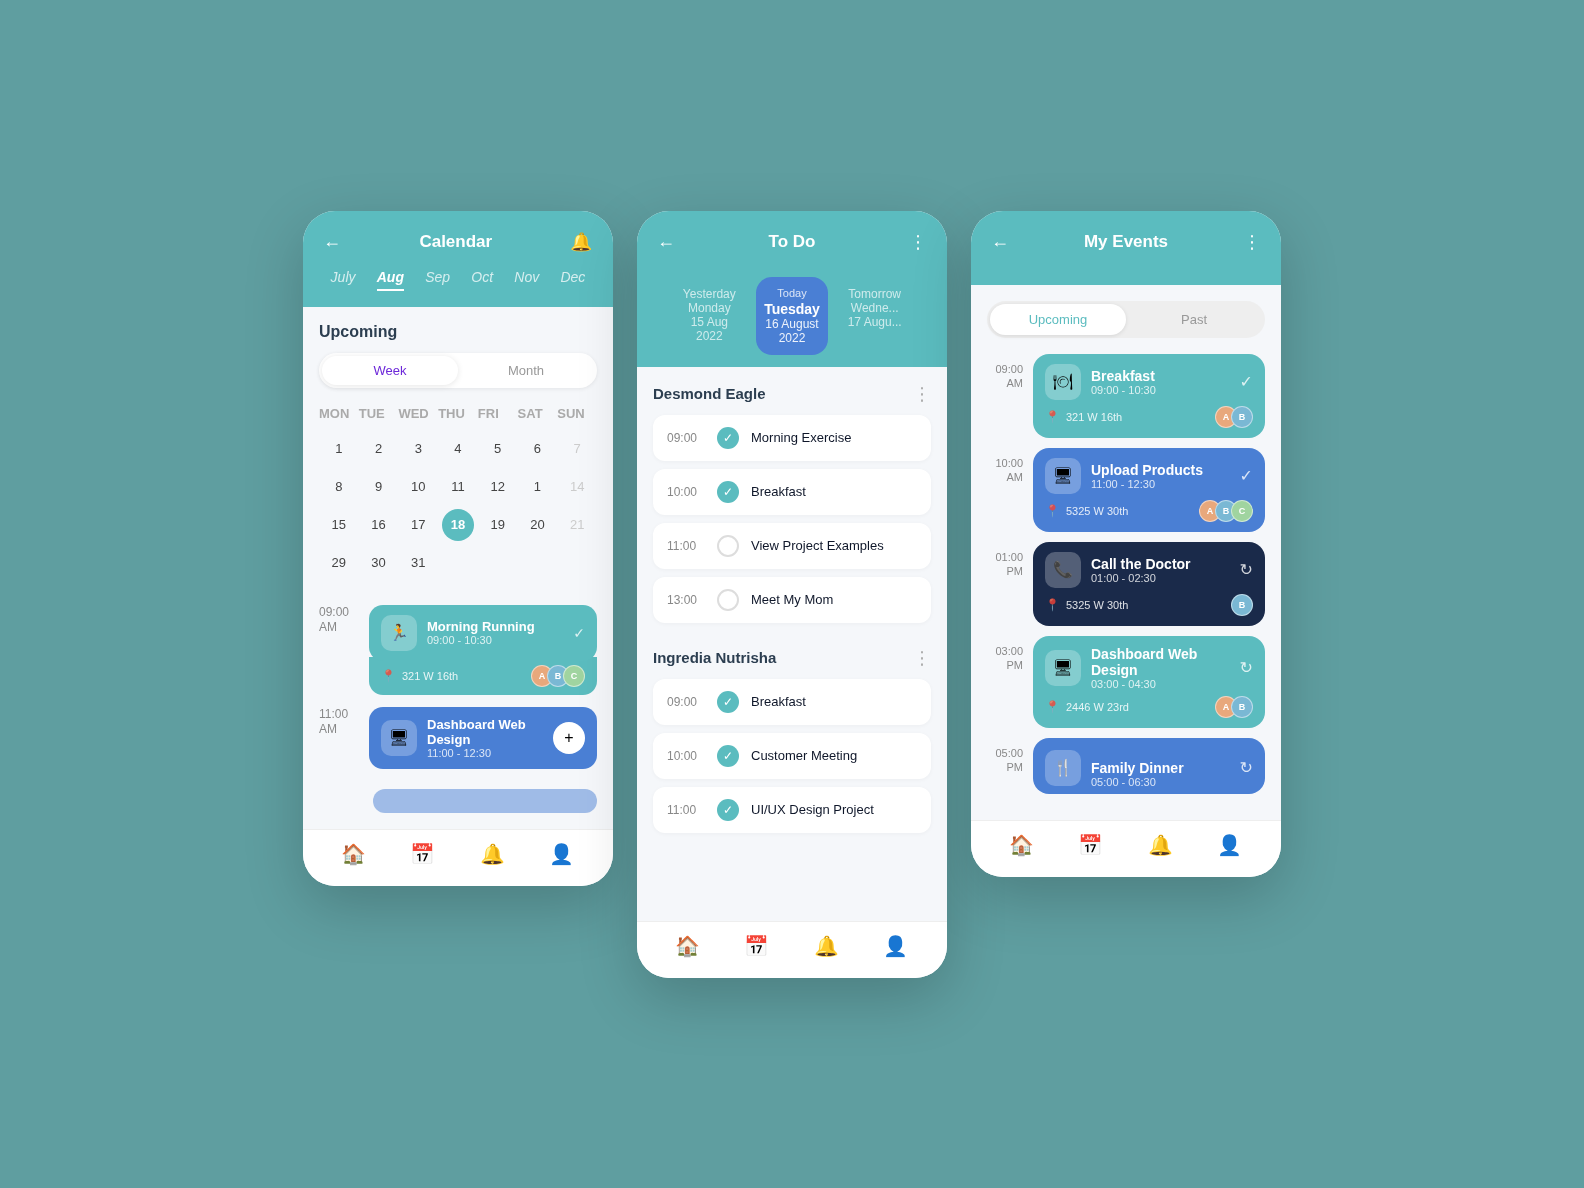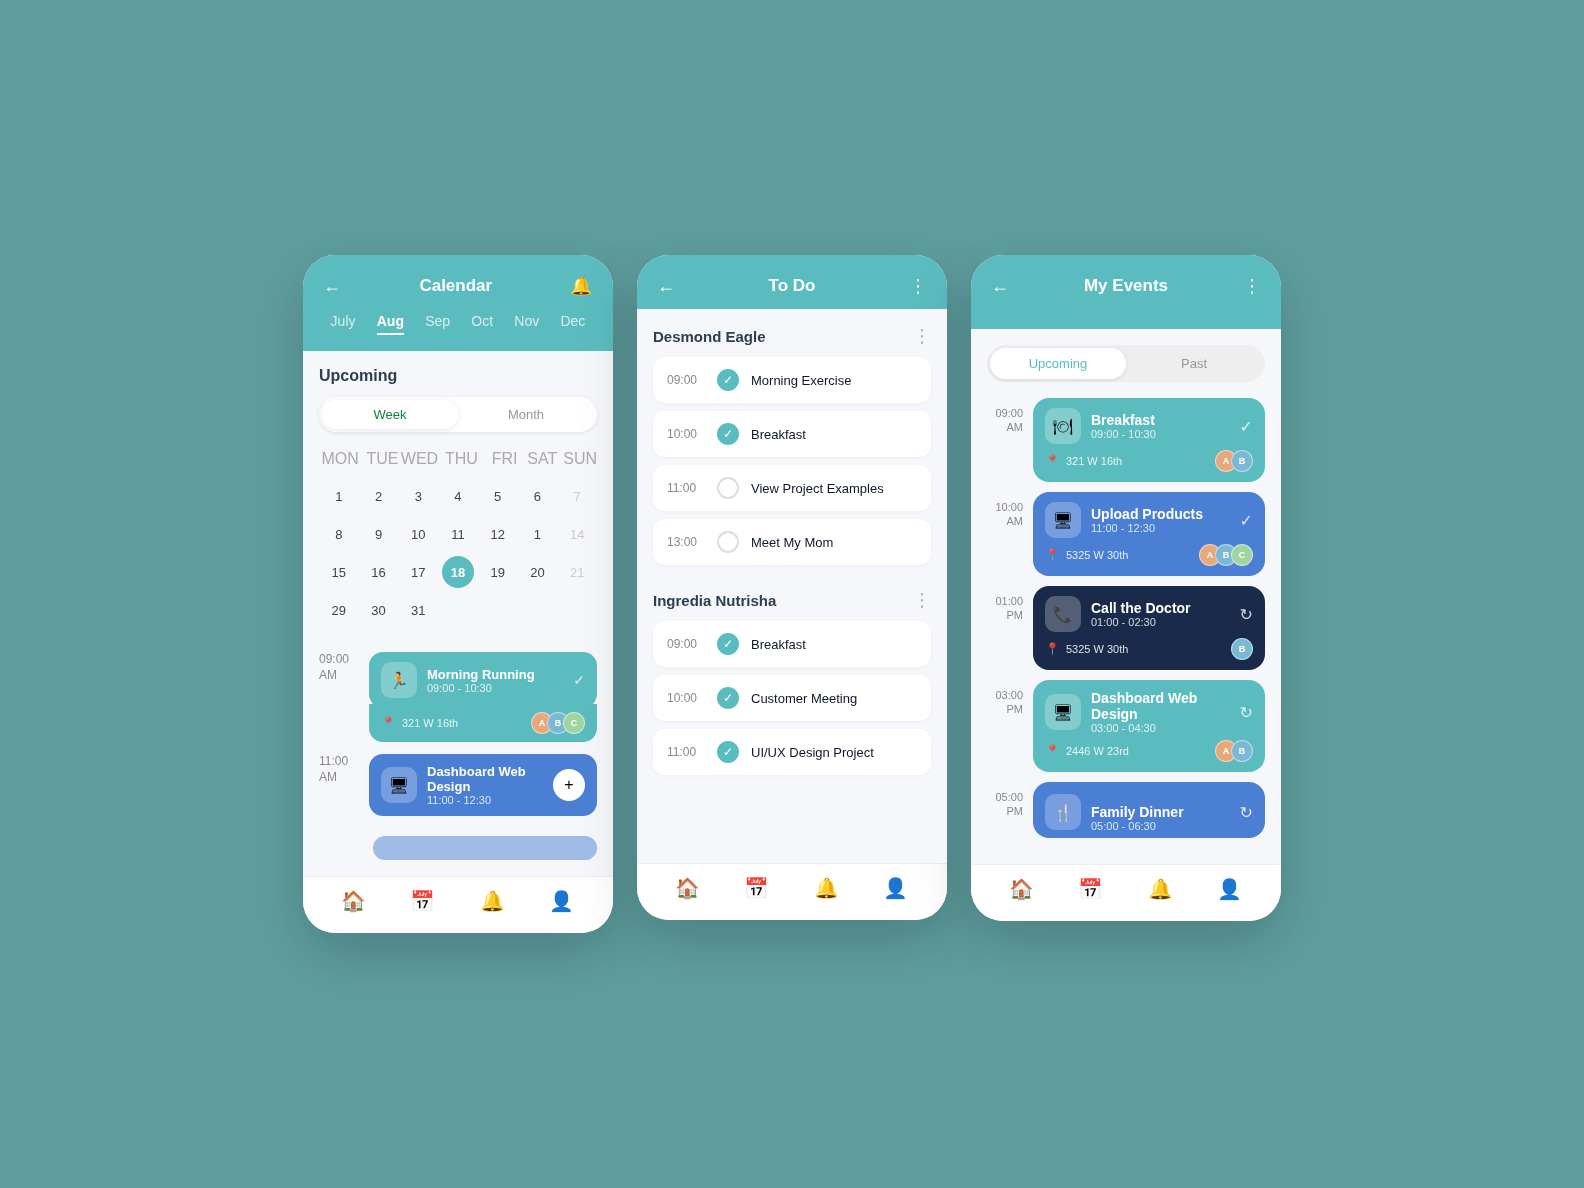--- a/index.html
+++ b/index.html
@@ -48,20 +48,21 @@
     .back-btn {
       color: white;
       font-size: 18px;
       cursor: pointer;
     }
     
     .month-nav {
       display: flex;
       gap: 6px;
       justify-content: space-around;
+      font-style: italic;
     }
     .month-item {
       color: rgba(255,255,255,0.75);
       font-size: 14px;
       cursor: pointer;
       padding-bottom: 4px;
     }
     .month-item.active {
       color: white;
       font-weight: 700;
@@ -92,40 +93,40 @@
       flex: 1;
       text-align: center;
       padding: 7px;
       border-radius: 18px;
       font-size: 13px;
       font-weight: 500;
       cursor: pointer;
     }
     .toggle-btn.active {
       background: white;
-      color: #15803d;
+      color: #6d28d9;
       box-shadow: 0 1px 6px rgba(0,0,0,0.1);
     }
     .toggle-btn.inactive {
       color: #999;
       background: transparent;
     }
     .calendar-grid {
       width: 100%;
     }
     .cal-header-row {
       display: grid;
       grid-template-columns: repeat(7, 1fr);
       margin-bottom: 6px;
     }
     .cal-day-label {
-      text-align: right;
-      font-size: 16px;
+      text-align: left;
+      font-size: 13px;
       color: #aaa;
-      font-weight: 400;
+      font-weight: 700;
       padding: 4px 0;
     }
     .cal-row {
       display: grid;
       grid-template-columns: repeat(7, 1fr);
       margin-bottom: 2px;
     }
     .cal-cell {
       text-align: center;
       padding: 6px 2px;
@@ -554,20 +555,37 @@
     </div>
   </div>
 
   <div class="screen">
     <div class="screen-header" style="padding-bottom:0;">
       <div class="header-top" style="margin-bottom:0; padding-bottom:12px;">
         <span class="back-btn">←</span>
         <span class="header-title">To Do</span>
         <span class="header-icon">⋮</span>
       </div>
+      <div class="todo-date-strip">
+        <div class="date-card side">
+          <div class="date-side-text">Yesterday</div>
+          <div class="date-side-text">Monday</div>
+          <div class="date-side-text">15 Aug 2022</div>
+        </div>
+        <div class="date-card active">
+          <div class="date-label-top">Today</div>
+          <div class="date-label-mid">Tuesday</div>
+          <div class="date-label-bot">16 August 2022</div>
+        </div>
+        <div class="date-card side">
+          <div class="date-side-text">Tomorrow</div>
+          <div class="date-side-text">Wedne...</div>
+          <div class="date-side-text">17 Augu...</div>
+        </div>
+      </div>
     </div>
     <div class="todo-body screen-content-wrapper">
       <div class="todo-section">
         <div class="todo-section-header">
           <span class="todo-person-name">Desmond Eagle</span>
           <span class="todo-more">⋮</span>
         </div>
         <div class="todo-item">
           <span class="todo-time">09:00</span>
           <div class="check-circle check-done">✓</div>

